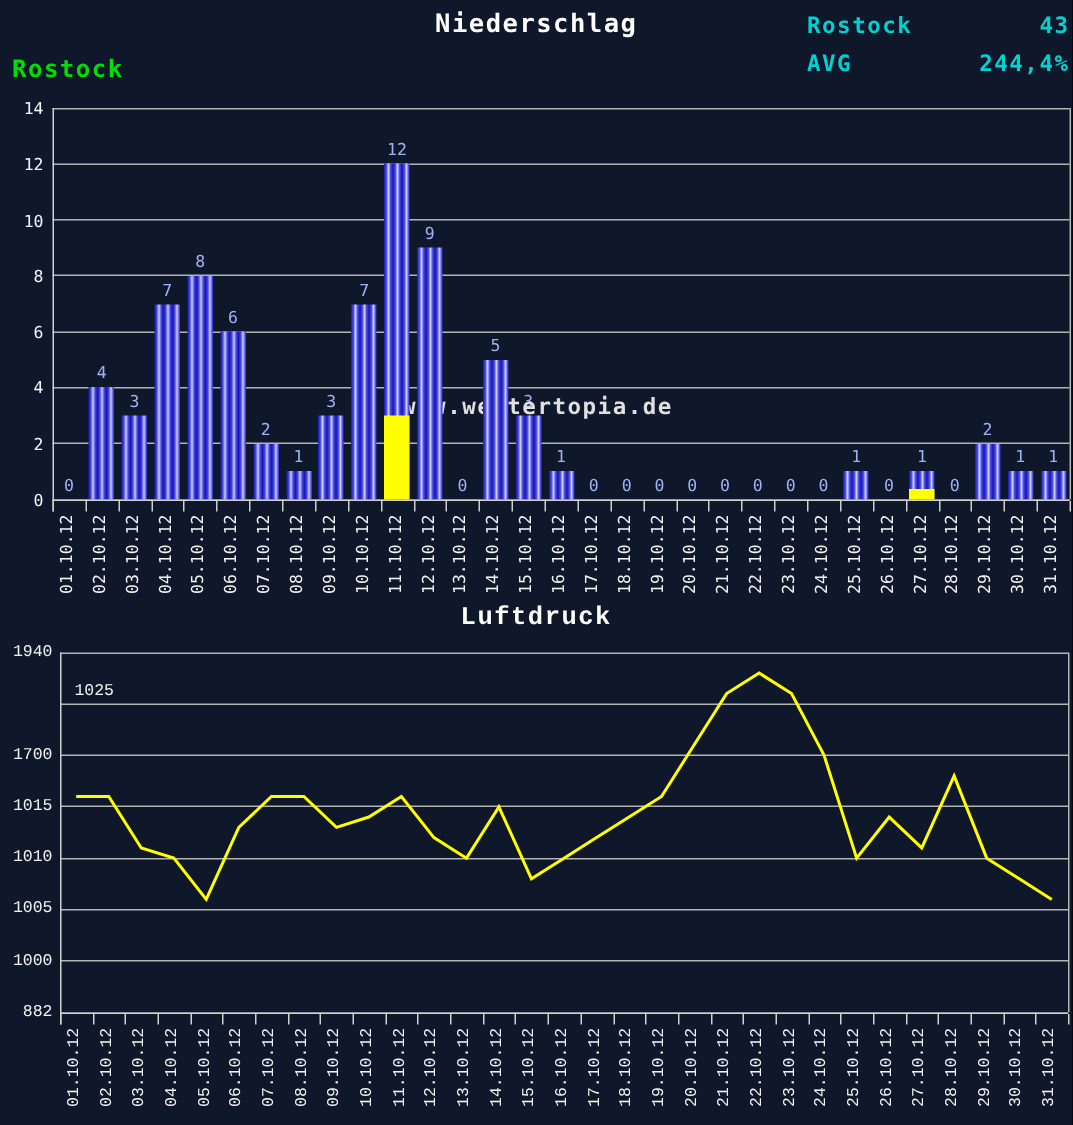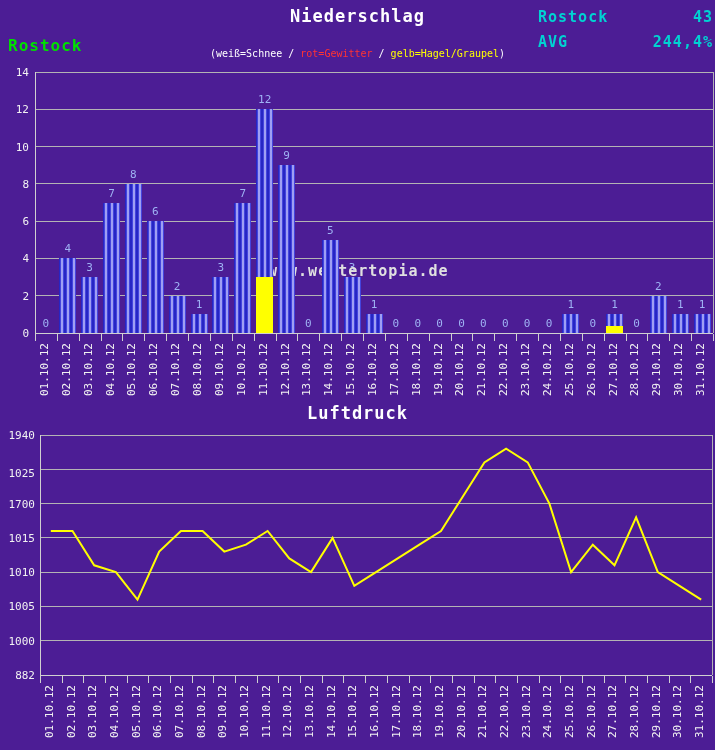--- a/index.html
+++ b/index.html
@@ -1,36 +1,36 @@
 <!DOCTYPE html>
 <html><head>
 <meta charset="utf-8">
 <style>
   html,body{margin:0;padding:0;background:#000;}
   #app{
-    position:relative;width:715px;height:750px;background:#4c1d95;
+    position:relative;width:715px;height:750px;background:#0f172a;
     font-family:"DejaVu Sans Mono", monospace;overflow:hidden;
     -webkit-font-smoothing:none;
   }
   .abs{position:absolute;}
   #page-title{top:6px;left:0;width:715px;text-align:center;color:#fff;font-size:17px;font-weight:bold;letter-spacing:1px;}
   #station-name{top:36px;left:8px;color:#00e000;font-size:16px;font-weight:bold;letter-spacing:1px;}
   #legend{top:48px;left:0;width:715px;text-align:center;font-size:10px;color:#fff;letter-spacing:0px;}
   #legend .red{color:#ff3333;}
   #legend .yellow{color:#ffff00;}
   .stat-label{left:538px;color:#00d2d2;font-size:15px;font-weight:bold;letter-spacing:1px;}
   .stat-value{left:560px;width:153px;text-align:right;color:#00d2d2;font-size:15px;font-weight:bold;letter-spacing:1px;}
   #gesamt-label,#gesamt-value{top:8px;}
   #avg-label,#avg-value{top:33px;}
   #precip-plot{top:0;left:0;width:715px;height:395px;}
   #watermark{
     left:268px;top:262px;color:#e0e0e0;font-size:15px;font-weight:bold;
     letter-spacing:1px;z-index:2;
   }
-  #pressure-section{top:395px;left:0;width:649px;height:355px;}
+  #pressure-section{top:395px;left:0;width:649px;height:355px;font-family:Liberation Mono, monospace;}
   #pressure-title{top:8px;left:0;width:715px;text-align:center;color:#fff;font-size:17px;font-weight:bold;letter-spacing:1px;}
   .gridline{background:#b4b4b4;height:1px;z-index:0;}
   .axisline{background:#d0d0d0;z-index:4;}
   .ytick-label{color:#f2f2f2;font-size:11px;text-align:right;z-index:1;}
   .xtick{width:1px;height:7px;background:#d0d0d0;}
   .xdate{
     color:#f2f2f2;font-size:11px;writing-mode:vertical-rl;transform:rotate(180deg);
     white-space:nowrap;line-height:12px;
   }
   .bar{z-index:3;}
@@ -43,21 +43,20 @@
   #pressure-svg{z-index:3;}
 </style>
 </head>
 <body>
 
 <div id="app">
 
   <div class="abs" id="page-title">Niederschlag</div>
   <div class="abs" id="station-name">Rostock</div>
 
-  <div class="abs" id="legend"><span>(</span><span>weiß=Schnee</span><span> / </span><span class="red">rot=Gewitter</span><span> / </span><span class="yellow">gelb=Hagel/Graupel</span><span>)</span></div>
 
   <div class="abs stat-label" id="gesamt-label">Rostock</div>
   <div class="abs stat-value" id="gesamt-value">43</div>
   <div class="abs stat-label" id="avg-label">AVG</div>
   <div class="abs stat-value" id="avg-value">244,4%</div>
 
   <div class="abs" id="precip-plot">
     <div class="abs" id="watermark">www.wettertopia.de</div>
   <div class="abs gridline" style="left: 35px; top: 332.5px; width: 678px;"></div>
       <div class="abs ytick-label" style="left: 0px; top: 327px; width: 29px;">0</div>
@@ -206,21 +205,21 @@
         <div class="abs ytick-label" style="left: 0px; top: 239.714px; width: 35px;">1000</div>
         <div class="abs gridline" style="left: 40px; top: 210.929px; width: 672px;"></div>
         <div class="abs ytick-label" style="left: 0px; top: 205.429px; width: 35px;">1005</div>
         <div class="abs gridline" style="left: 40px; top: 176.643px; width: 672px;"></div>
         <div class="abs ytick-label" style="left: 0px; top: 171.143px; width: 35px;">1010</div>
         <div class="abs gridline" style="left: 40px; top: 142.357px; width: 672px;"></div>
         <div class="abs ytick-label" style="left: 0px; top: 136.857px; width: 35px;">1015</div>
         <div class="abs gridline" style="left: 40px; top: 108.071px; width: 672px;"></div>
         <div class="abs ytick-label" style="left: 0px; top: 102.571px; width: 35px;">1700</div>
         <div class="abs gridline" style="left: 40px; top: 73.7857px; width: 672px;"></div>
-        <div class="abs ytick-label" style="left: 0px; top: 72px; width: 35px;">1025</div>
+        <div class="abs ytick-label" style="left: 0px; top: 60px; width: 35px; padding-left: 41px;">1025</div>
         <div class="abs gridline" style="left: 40px; top: 39.5px; width: 672px;"></div>
         <div class="abs ytick-label" style="left: 0px; top: 34px; width: 35px;">1940</div>
         <div class="abs axisline" style="left: 40px; top: 40px; width: 1px; height: 248px;"></div>
         <div class="abs axisline" style="left: 40px; top: 279.5px; width: 672px; height: 1px;"></div>
         <div class="abs gridline" style="left: 712px; top: 40px; width: 1px; height: 240px;"></div>
         <div class="abs xtick" style="left: 40px; top: 281px;"></div>
         <div class="abs xtick" style="left: 61.6774px; top: 281px;"></div>
         <div class="abs xtick" style="left: 83.3548px; top: 281px;"></div>
         <div class="abs xtick" style="left: 105.032px; top: 281px;"></div>
         <div class="abs xtick" style="left: 126.71px; top: 281px;"></div>

